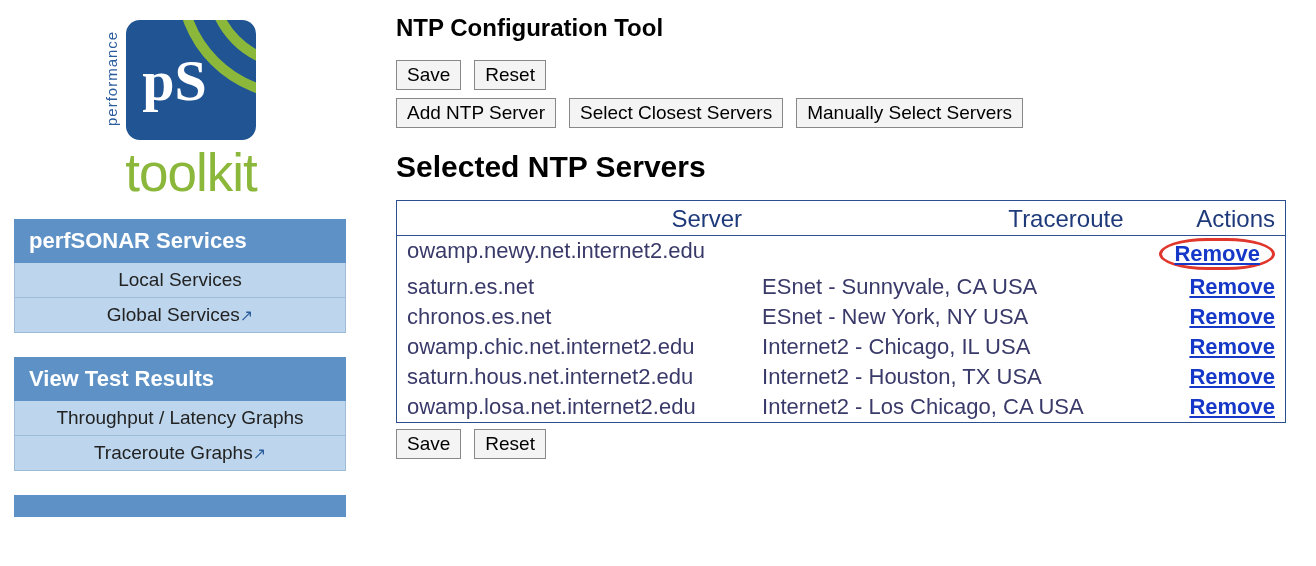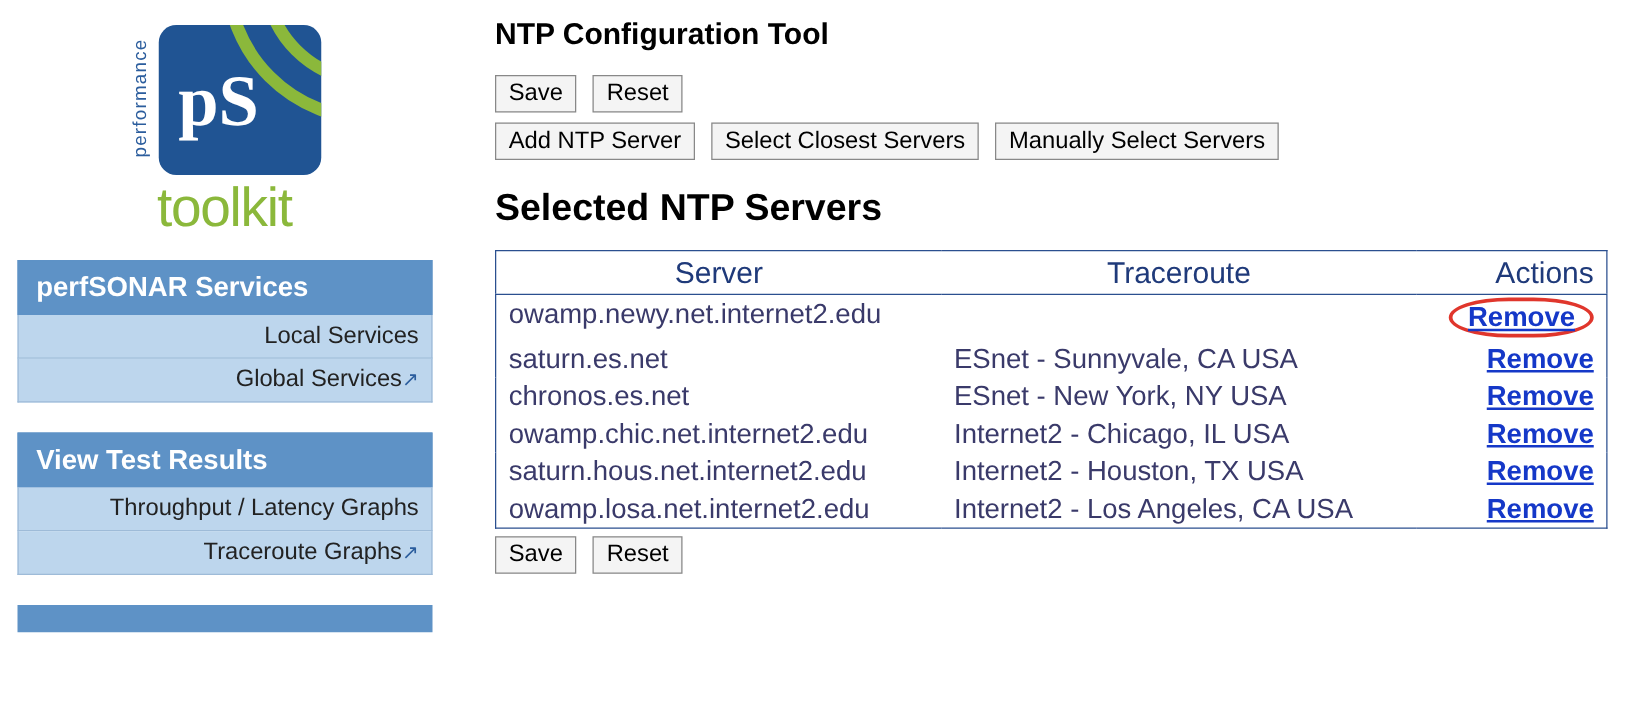--- a/index.html
+++ b/index.html
@@ -67,21 +67,21 @@
   .logo-ps {
     font-family: Georgia, serif;
     font-size: 58px;
     color: #fff;
     font-weight: bold;
     position: relative;
     z-index: 2;
   }
   .logo-toolkit {
     font-family: Arial, sans-serif;
-    font-size: 44px;
+    font-size: 53px;
     color: #8bb83b;
     margin-left: 22px;
     margin-top: 2px;
     letter-spacing: -1px;
   }
   .nav-section {
     margin: 0 14px 24px 14px;
   }
   .nav-header {
     background: #5e92c6;
@@ -92,21 +92,21 @@
     border: 1px solid #5e92c6;
   }
   .nav-item {
     background: #bdd6ed;
     border: 1px solid #9ebbd8;
     border-top: none;
     padding: 6px 10px;
     font-size: 19px;
     color: #222;
     display: flex;
-    justify-content: flex-end;
+    justify-content: center;
     align-items: center;
     cursor: pointer;
   }
   .ext-icon {
     color: #2b5d9d;
     font-size: 16px;
   }
   .nav-header-peek {
     background: #5e92c6;
     color: #fff;
@@ -146,21 +146,21 @@
     font-weight: bold;
     margin: 22px 0 16px 0;
   }
   table.server-table {
     border-collapse: collapse;
     width: 100%;
     max-width: 900px;
     border: 1px solid #2b4f8f;
   }
   table.server-table th {
-    text-align: center;
+    text-align: right;
     font-family: "Trebuchet MS", Verdana, sans-serif;
     color: #1f3a7a;
     font-size: 24px;
     font-weight: normal;
     padding: 4px 10px 2px 10px;
     border-bottom: 1px solid #2b4f8f;
   }
   table.server-table th.actions-col { text-align: right; }
   table.server-table td {
     font-family: "Trebuchet MS", Verdana, sans-serif;
@@ -285,21 +285,21 @@
             <td>Internet2 - Chicago, IL USA</td>
             <td class="action-cell"><a class="remove-link">Remove</a></td>
           </tr>
           <tr>
             <td>saturn.hous.net.internet2.edu</td>
             <td>Internet2 - Houston, TX USA</td>
             <td class="action-cell"><a class="remove-link">Remove</a></td>
           </tr>
           <tr>
             <td>owamp.losa.net.internet2.edu</td>
-            <td>Internet2 - Los Angeles, CA USA</td>
+            <td>Internet2 - Los Chicago, CA USA</td>
             <td class="action-cell"><a class="remove-link">Remove</a></td>
           </tr>
         </tbody>
     </table>
 
     <div class="btn-row below-btns">
       <button class="ui-btn">Save</button>
       <button class="ui-btn">Reset</button>
     </div>
   </div>

